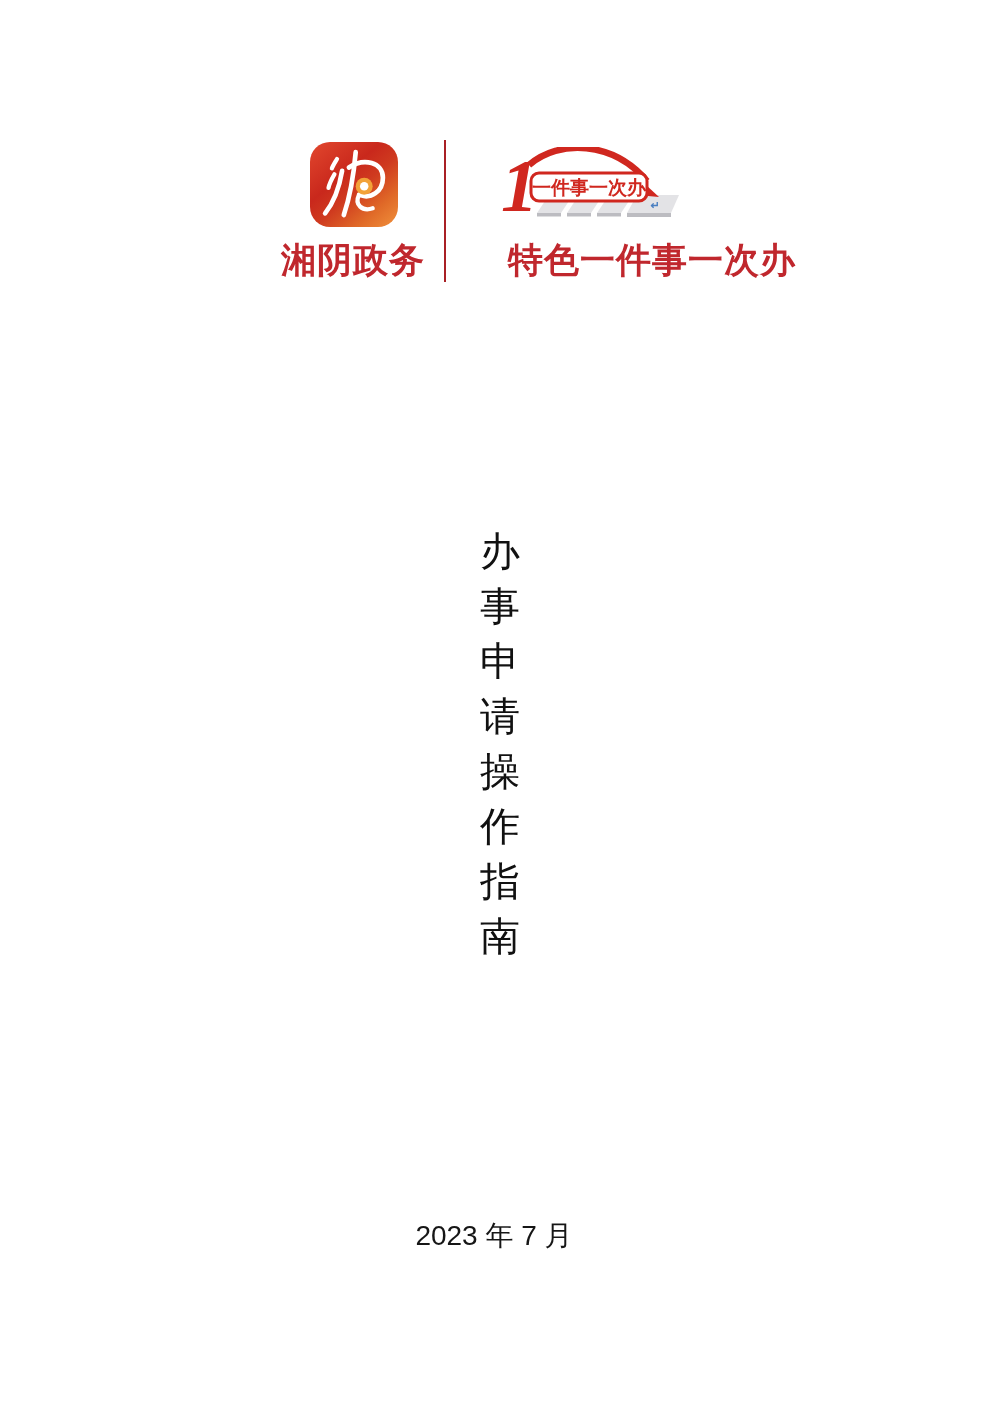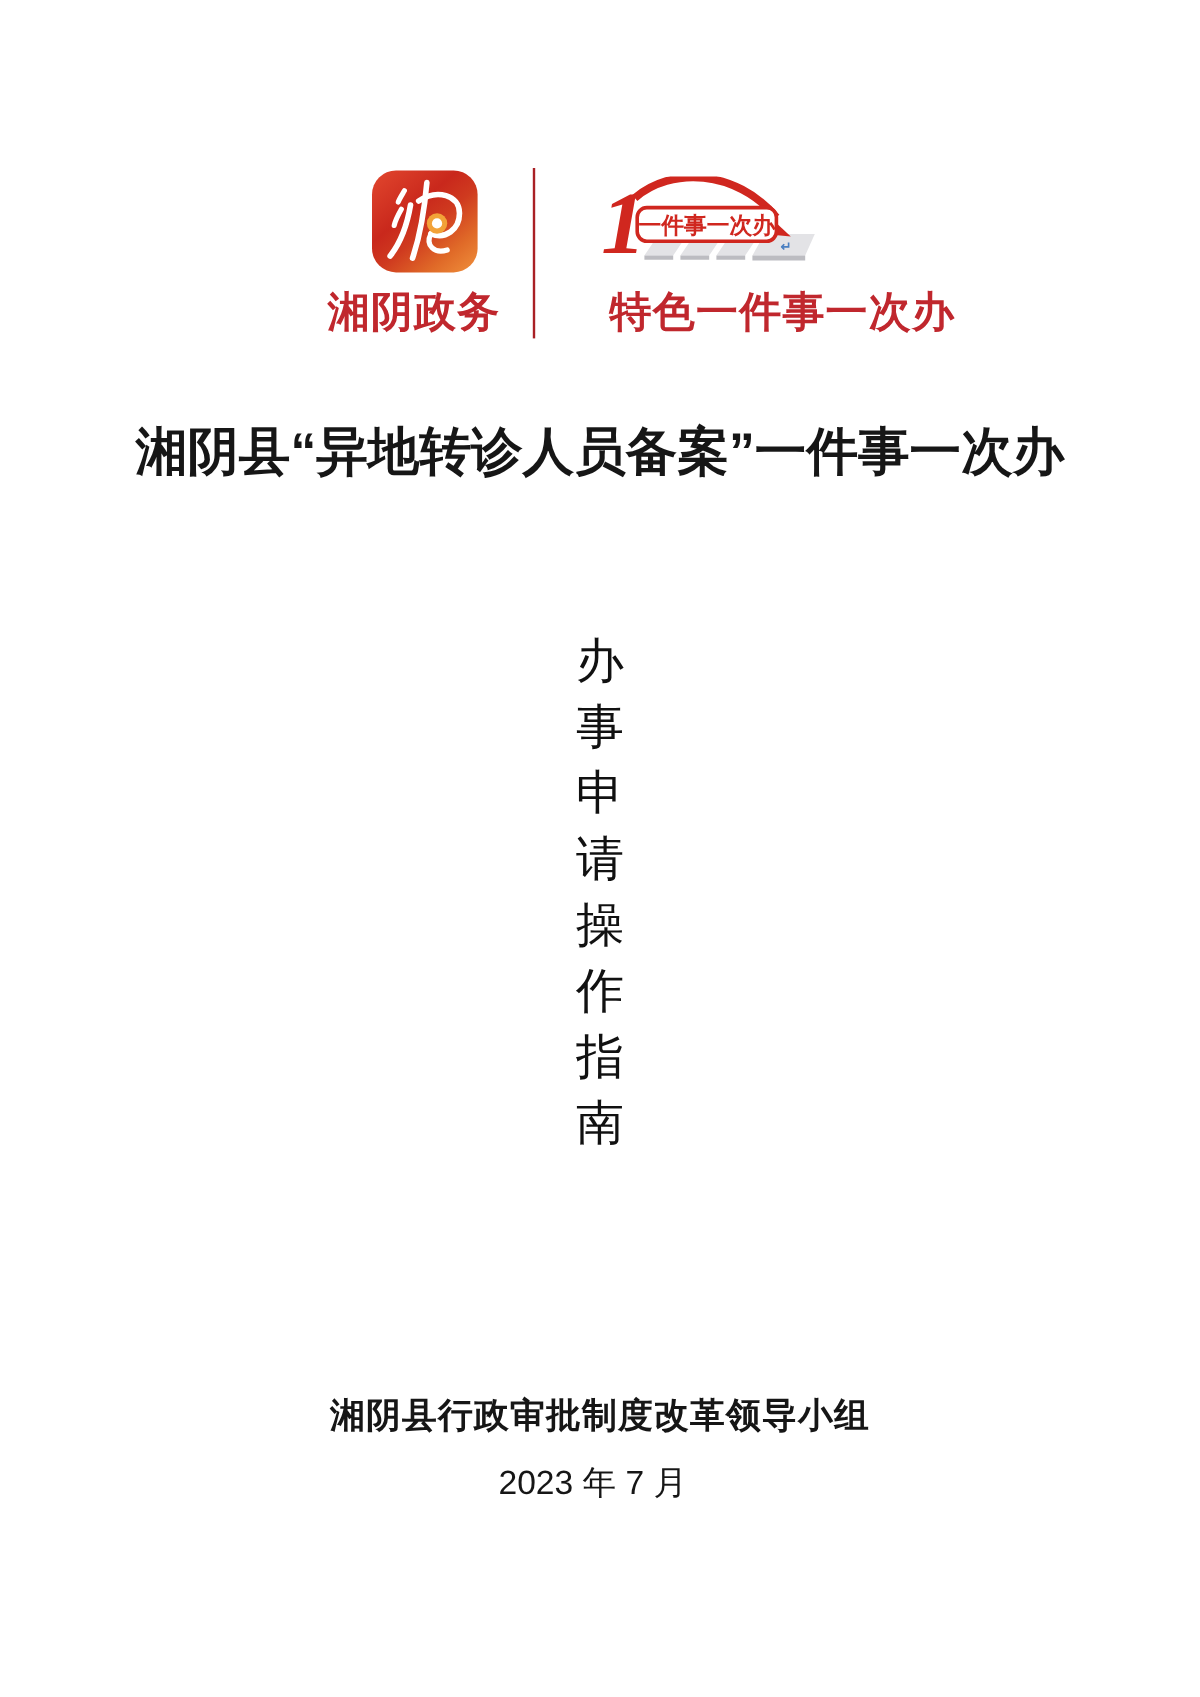--- a/index.html
+++ b/index.html
@@ -22,21 +22,21 @@
     background: linear-gradient(140deg, #e2472e 0%, #c9281c 38%, #cf3a1f 55%, #e06a28 78%, #f0913c 100%);
   }
   .app-icon svg { width: 100%; height: 100%; display: block; }
 
   .logo-label {
     position: absolute;
     font-family: "Liberation Serif", serif;
     font-weight: 700;
     font-size: 35px;
     color: #c0272d;
-    text-align: center;
+    text-align: right;
     letter-spacing: 1px;
     white-space: nowrap;
   }
   .logo-label.left  { left: 265px; width: 160px; top: 237px; }
   .logo-label.right { left: 462px; width: 280px; top: 237px; margin-left: 46px; }
 
   .header-divider {
     position: absolute; left: 444px; top: 140px;
     width: 2px; height: 142px;
     background: #a92025;
@@ -149,29 +149,27 @@
         <polygon points="172,50 146,26 150,48" fill="#d0271f"></polygon>
       </g>
 
       <rect x="44" y="26" width="116" height="28" rx="8" fill="#ffffff" stroke="#d0271f" stroke-width="3"></rect>
       <text x="102" y="47" font-size="19" fill="#d0271f" font-weight="bold" text-anchor="middle">一件事一次办</text>
     </svg>
   </div>
 
   <div class="logo-label right">特色一件事一次办</div>
 
-  <div class="main-title">湘阴县“异地转诊人员备案”一件事一次办</div>
 
   <div class="vertical-title">
     <div class="vchar">办</div>
     <div class="vchar">事</div>
     <div class="vchar">申</div>
     <div class="vchar">请</div>
     <div class="vchar">操</div>
     <div class="vchar">作</div>
     <div class="vchar">指</div>
     <div class="vchar">南</div>
   </div>
 
-  <div class="org-line">湘阴县行政审批制度改革领导小组</div>
   <div class="date-line">2023 年 7 月</div>
 
 </div>
 
 </body></html>

